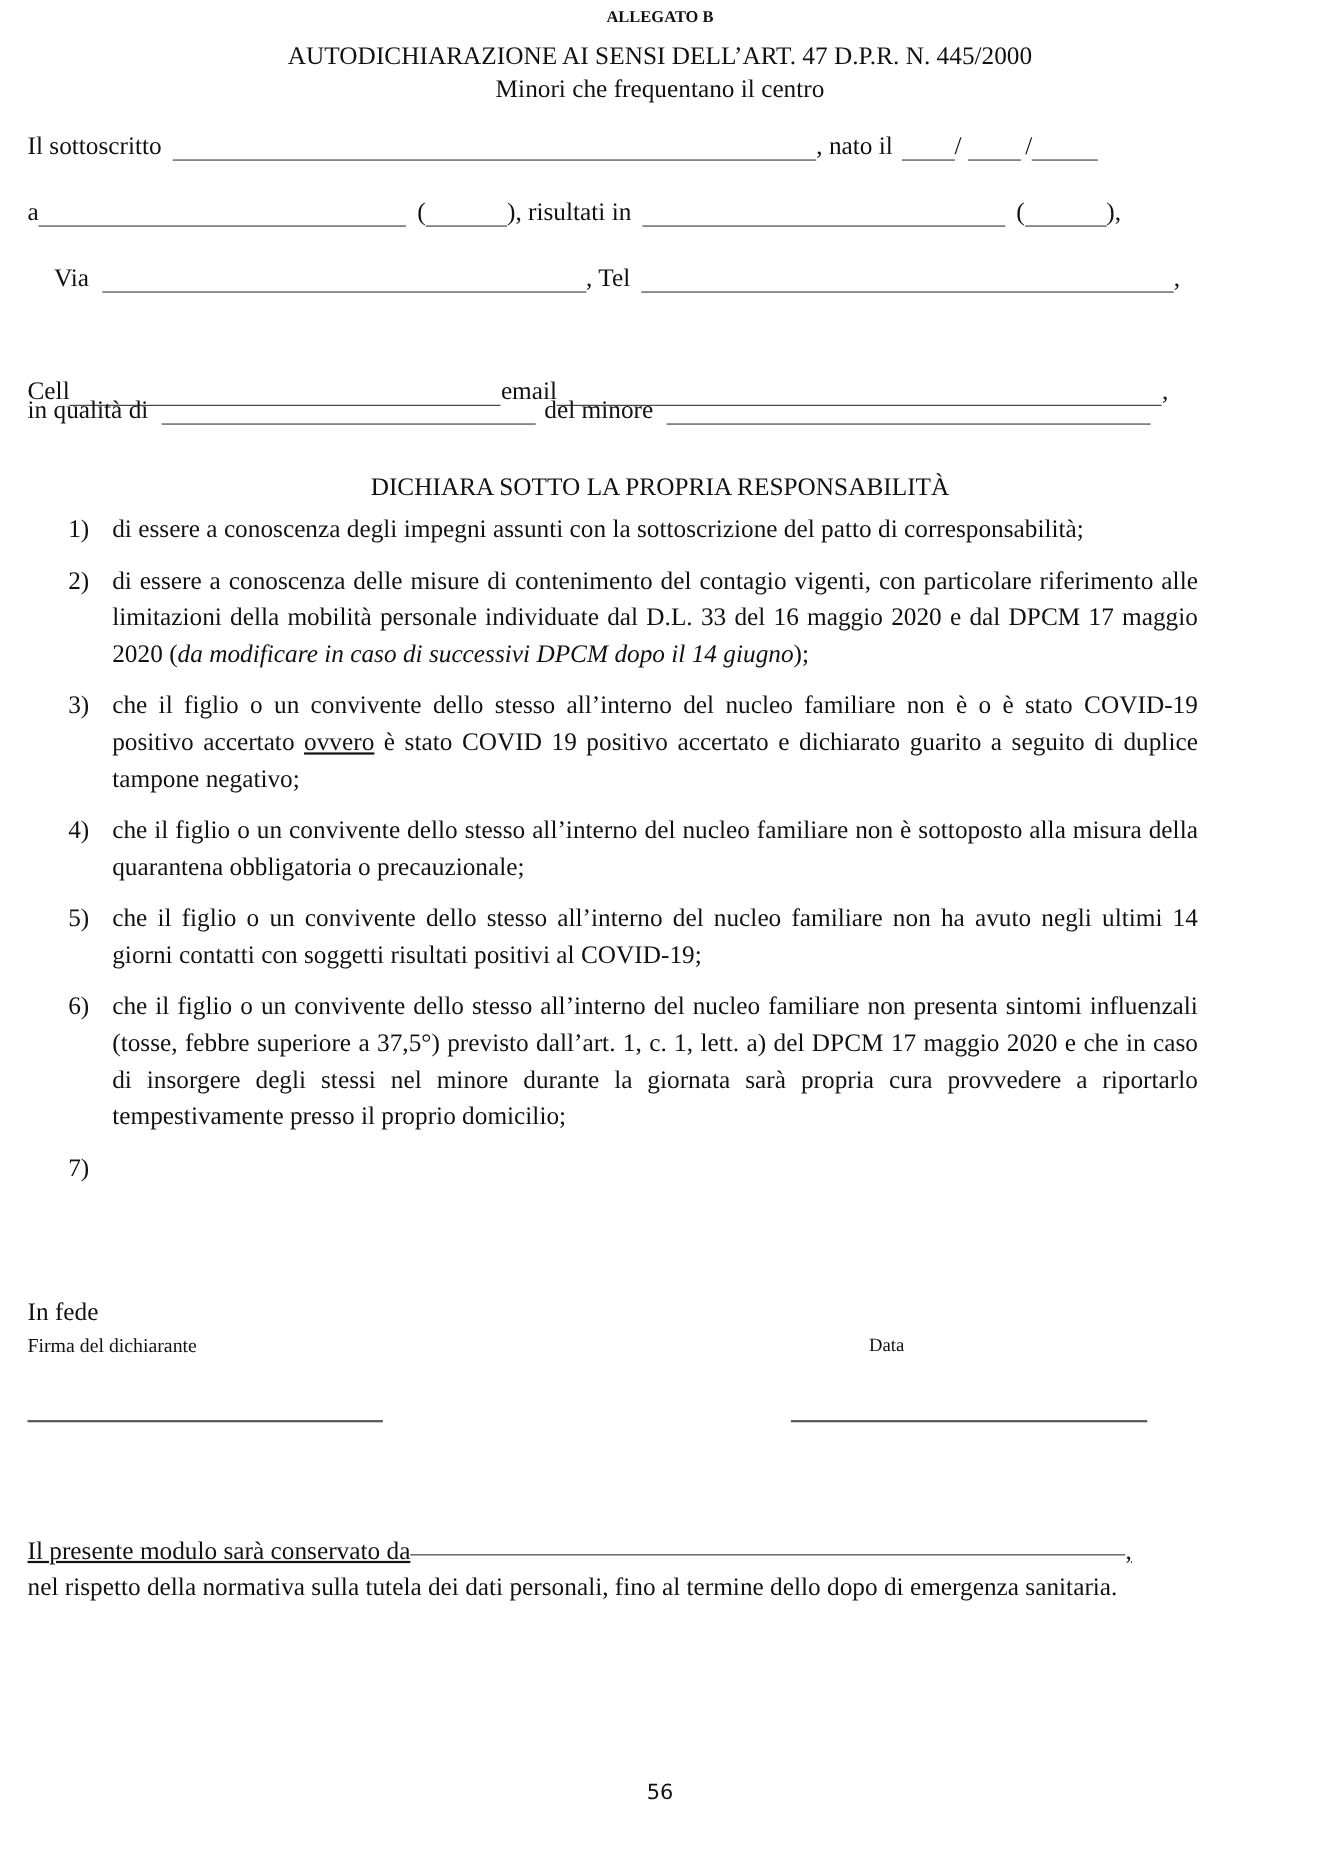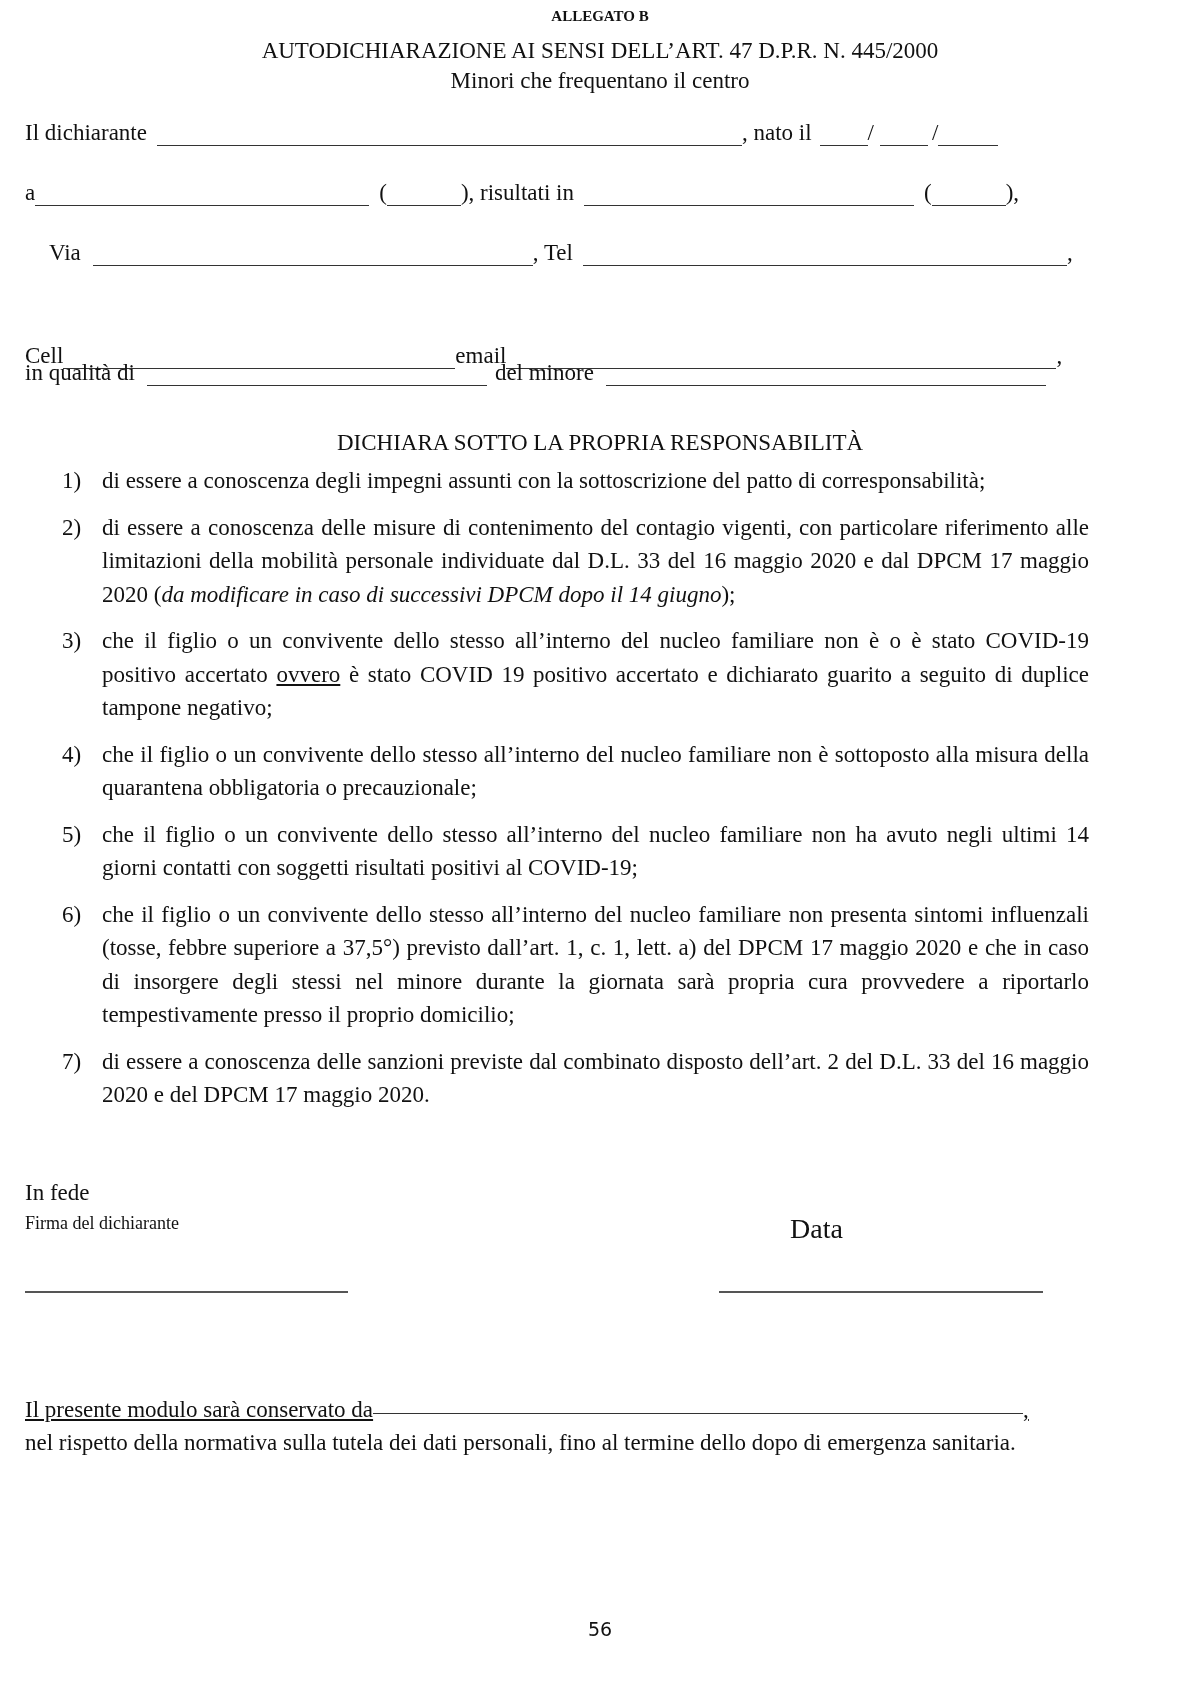--- a/index.html
+++ b/index.html
@@ -24,21 +24,21 @@
     .pagenum { top: 1618px; left: 0; width: 1200px; text-align: center; font-family: "DejaVu Sans", sans-serif; font-size: 19px; }
   </style>
 </head>
 <body>
 
 <div class="abs center title">ALLEGATO B</div>
 <div class="abs center subtitle">AUTODICHIARAZIONE AI SENSI DELL’ART. 47 D.P.R. N. 445/2000</div>
 <div class="abs center subtitle2">Minori che frequentano il centro</div>
 
 <div class="abs row" style="top:120px;">
-  <span class="txt">Il dichiarante</span>
+  <span class="txt">Il sottoscritto</span>
   <span class="blank" style="width:585px;margin-left:10px;"></span>
   <span class="txt">, nato il</span>
   <span class="blank" style="width:48px;margin-left:8px;"></span>
   <span class="txt">/</span>
   <span class="blank" style="width:48px;margin-left:6px;"></span>
   <span class="txt" style="margin-left:4px;">/</span>
   <span class="blank" style="width:60px;"></span>
 </div>
 
 <div class="abs row" style="top:180px;">
@@ -98,27 +98,26 @@
   <li>
     <span class="num">5)</span>
     <span>che il figlio o un convivente dello stesso all’interno del nucleo familiare non ha avuto negli ultimi 14 giorni contatti con soggetti risultati positivi al COVID-19;</span>
   </li>
   <li>
     <span class="num">6)</span>
     <span>che il figlio o un convivente dello stesso all’interno del nucleo familiare non presenta sintomi influenzali (tosse, febbre superiore a 37,5°) previsto dall’art. 1, c. 1, lett. a) del DPCM 17 maggio 2020 e che in caso di insorgere degli stessi nel minore durante la giornata sarà propria cura provvedere a riportarlo tempestivamente presso il proprio domicilio;</span>
   </li>
   <li>
     <span class="num">7)</span>
-    <span>di essere a conoscenza delle sanzioni previste dal combinato disposto dell’art. 2 del D.L. 33 del 16 maggio 2020 e del DPCM 17 maggio 2020.</span>
   </li>
 </ul>
 
 <div class="abs" style="left:25px;top:1180px;font-size:23px;">In fede</div>
 <div class="abs" style="left:25px;top:1213px;font-size:18px;">Firma del dichiarante</div>
-<div class="abs" style="left:790px;top:1213px;font-size:28px;">Data</div>
+<div class="abs" style="left:790px;top:1213px;font-size:17px;">Data</div>
 <div class="abs sig-line" style="left:25px;top:1291px;width:323px;"></div>
 <div class="abs sig-line" style="left:719px;top:1291px;width:324px;"></div>
 
 <div class="abs para" style="top:1393px;">
   <div style="display:flex;white-space:nowrap;text-decoration:underline;">
     <span>Il presente modulo sarà conservato da</span>
     <span class="blank" style="width:650px;"></span>
     <span>,</span>
   </div>
   <div>nel rispetto della normativa sulla tutela dei dati personali, fino al termine dello dopo di emergenza sanitaria.</div>

